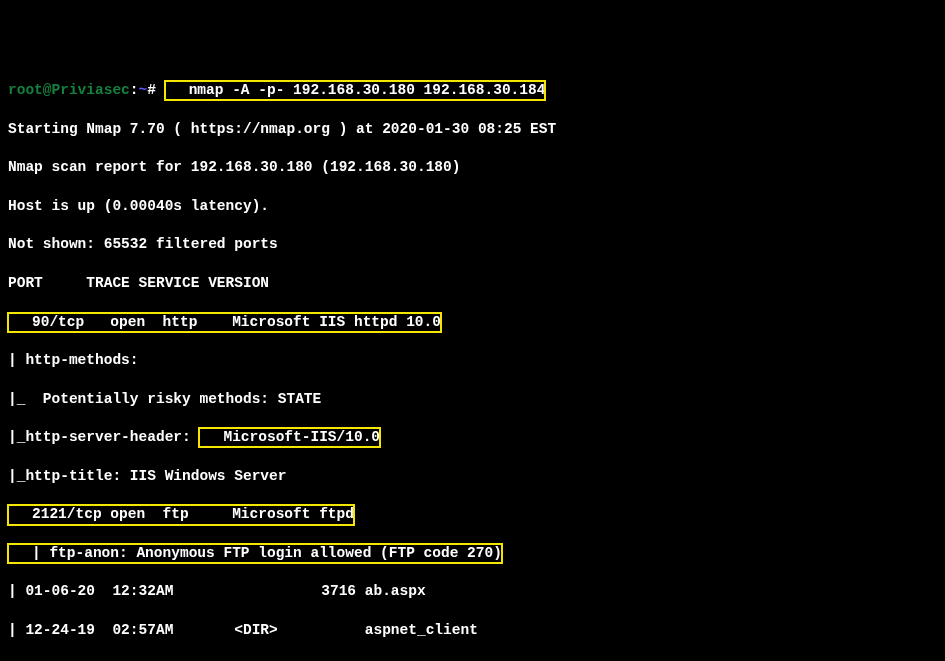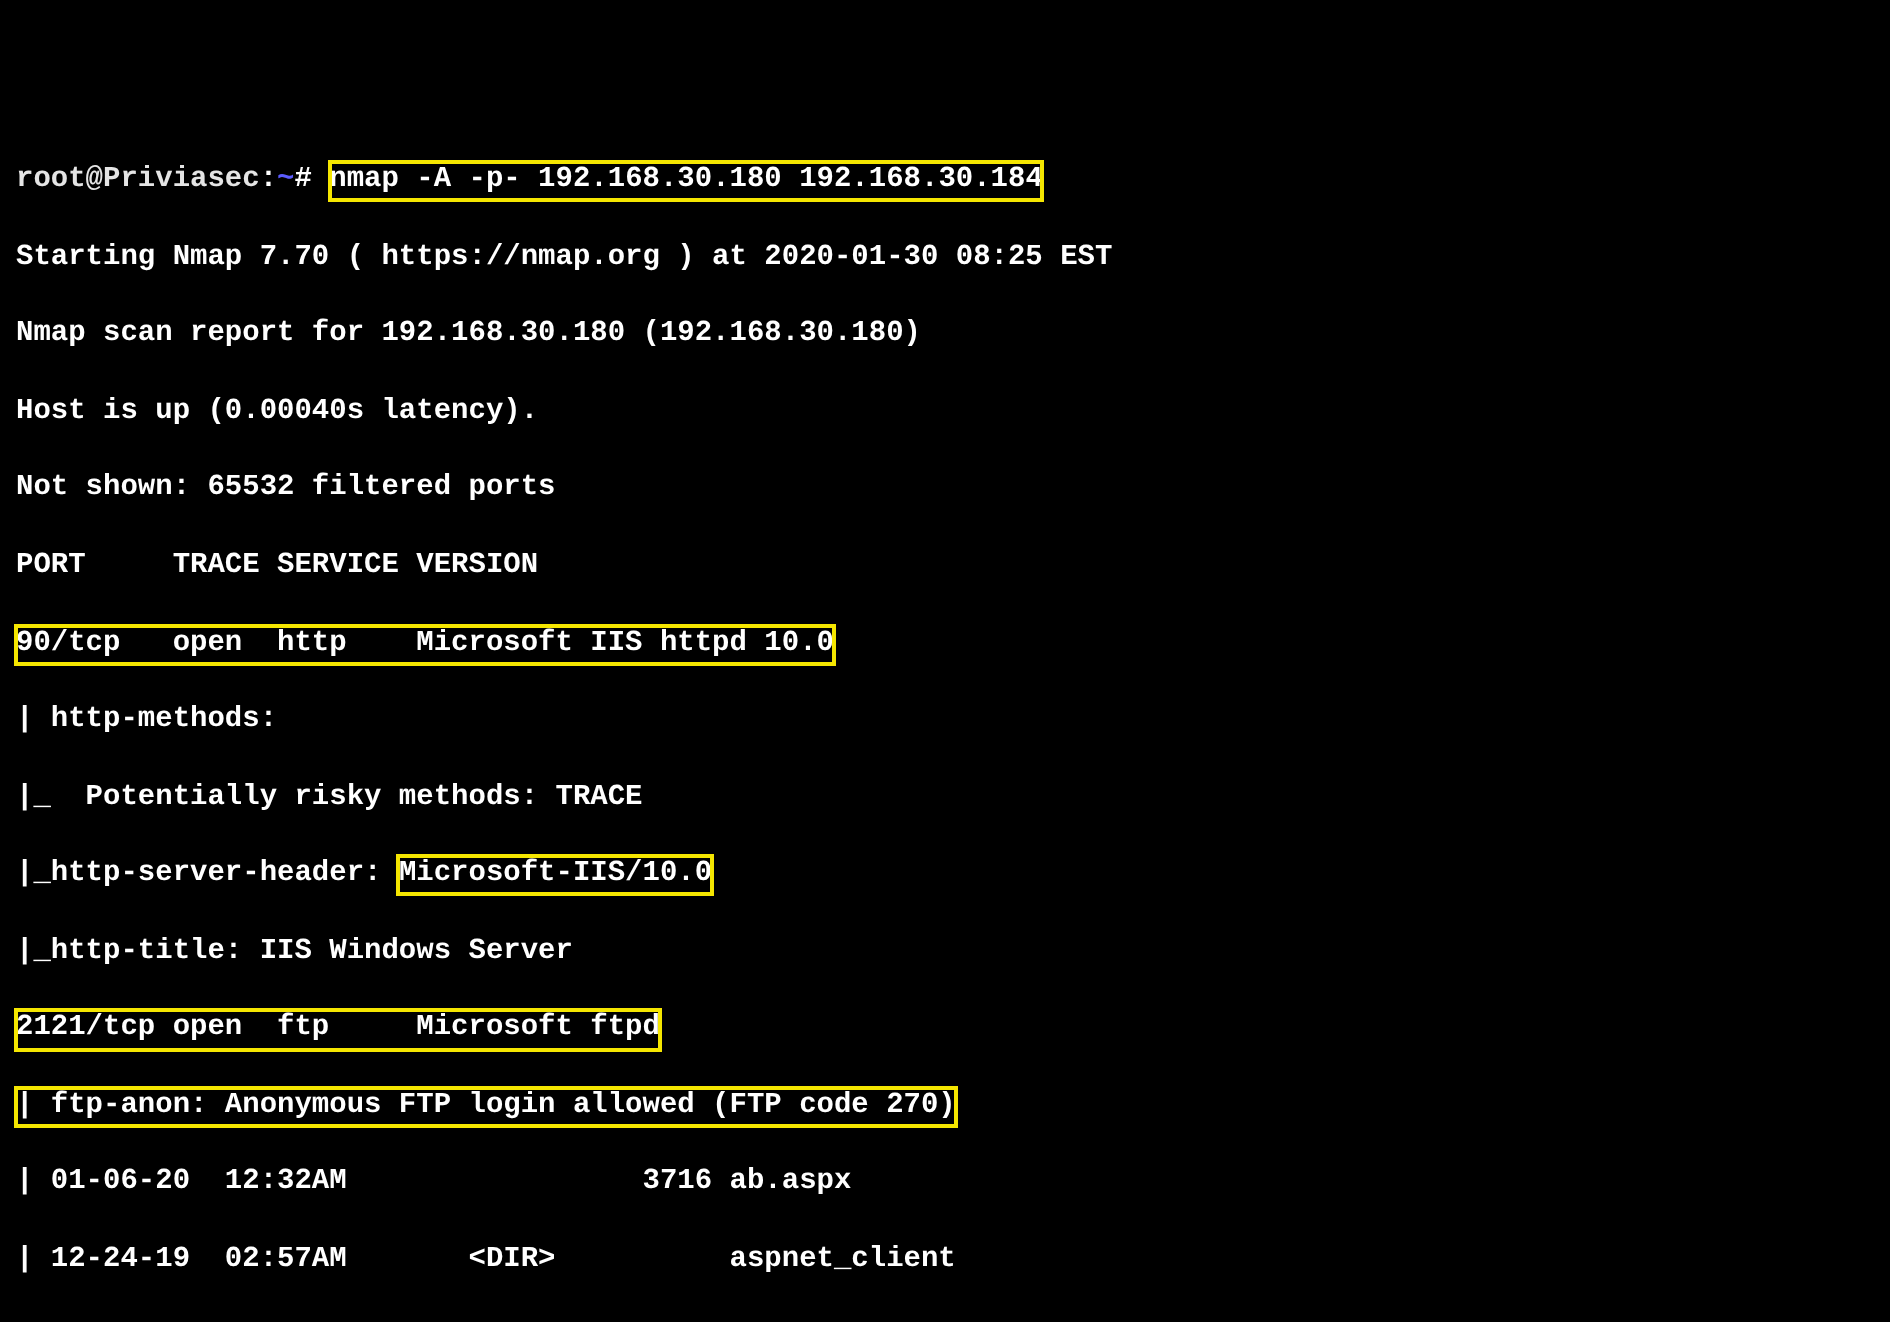--- a/index.html
+++ b/index.html
@@ -10,40 +10,40 @@
     font-family: "Courier New", Courier, monospace;
     font-size: 14.5px;
     line-height: 1.33;
     font-weight: bold;
     white-space: pre;
     overflow: hidden;
     width: 945px;
     height: 661px;
     box-sizing: border-box;
   }
-  .red { color: #e5e5e5; }
+  .red { color: #15803d; }
   .blue { color: #5c5cff; }
-  .hl { outline: 2px solid #f5e600; outline-offset: -1px; }
+  .hl { outline: 2px solid #f5e600; outline-offset: -1px; padding-left: 24px; }
   .line { display: block; }
   span.seg { display: inline-block; }
 </style>
 </head>
 <body>
 
 
 
 <span class="line"><span class="red seg">root@Priviasec</span><span class="seg">:</span><span class="blue seg">~</span><span class="seg"># </span><span class="hl seg">nmap -A -p- 192.168.30.180 192.168.30.184</span></span>
 <span class="line">Starting Nmap 7.70 ( https://nmap.org ) at 2020-01-30 08:25 EST</span>
 <span class="line">Nmap scan report for 192.168.30.180 (192.168.30.180)</span>
 <span class="line">Host is up (0.00040s latency).</span>
 <span class="line">Not shown: 65532 filtered ports</span>
 <span class="line">PORT     TRACE SERVICE VERSION</span>
 <span class="line"><span class="hl seg">90/tcp   open  http    Microsoft IIS httpd 10.0</span></span>
 <span class="line">| http-methods:</span>
-<span class="line">|_  Potentially risky methods: TRACE</span>
+<span class="line">|_  Potentially risky methods: STATE</span>
 <span class="line"><span class="seg">|_http-server-header: </span><span class="hl seg">Microsoft-IIS/10.0</span></span>
 <span class="line">|_http-title: IIS Windows Server</span>
 <span class="line"><span class="hl seg">2121/tcp open  ftp     Microsoft ftpd</span></span>
 <span class="line"><span class="hl seg">| ftp-anon: Anonymous FTP login allowed (FTP code 270)</span></span>
 <span class="line">| 01-06-20  12:32AM                 3716 ab.aspx</span>
 <span class="line">| 12-24-19  02:57AM       &lt;DIR&gt;          aspnet_client</span>
 <span class="line">| 12-24-19  02:56AM                  703 iisstart.htm</span>
 
 
 

